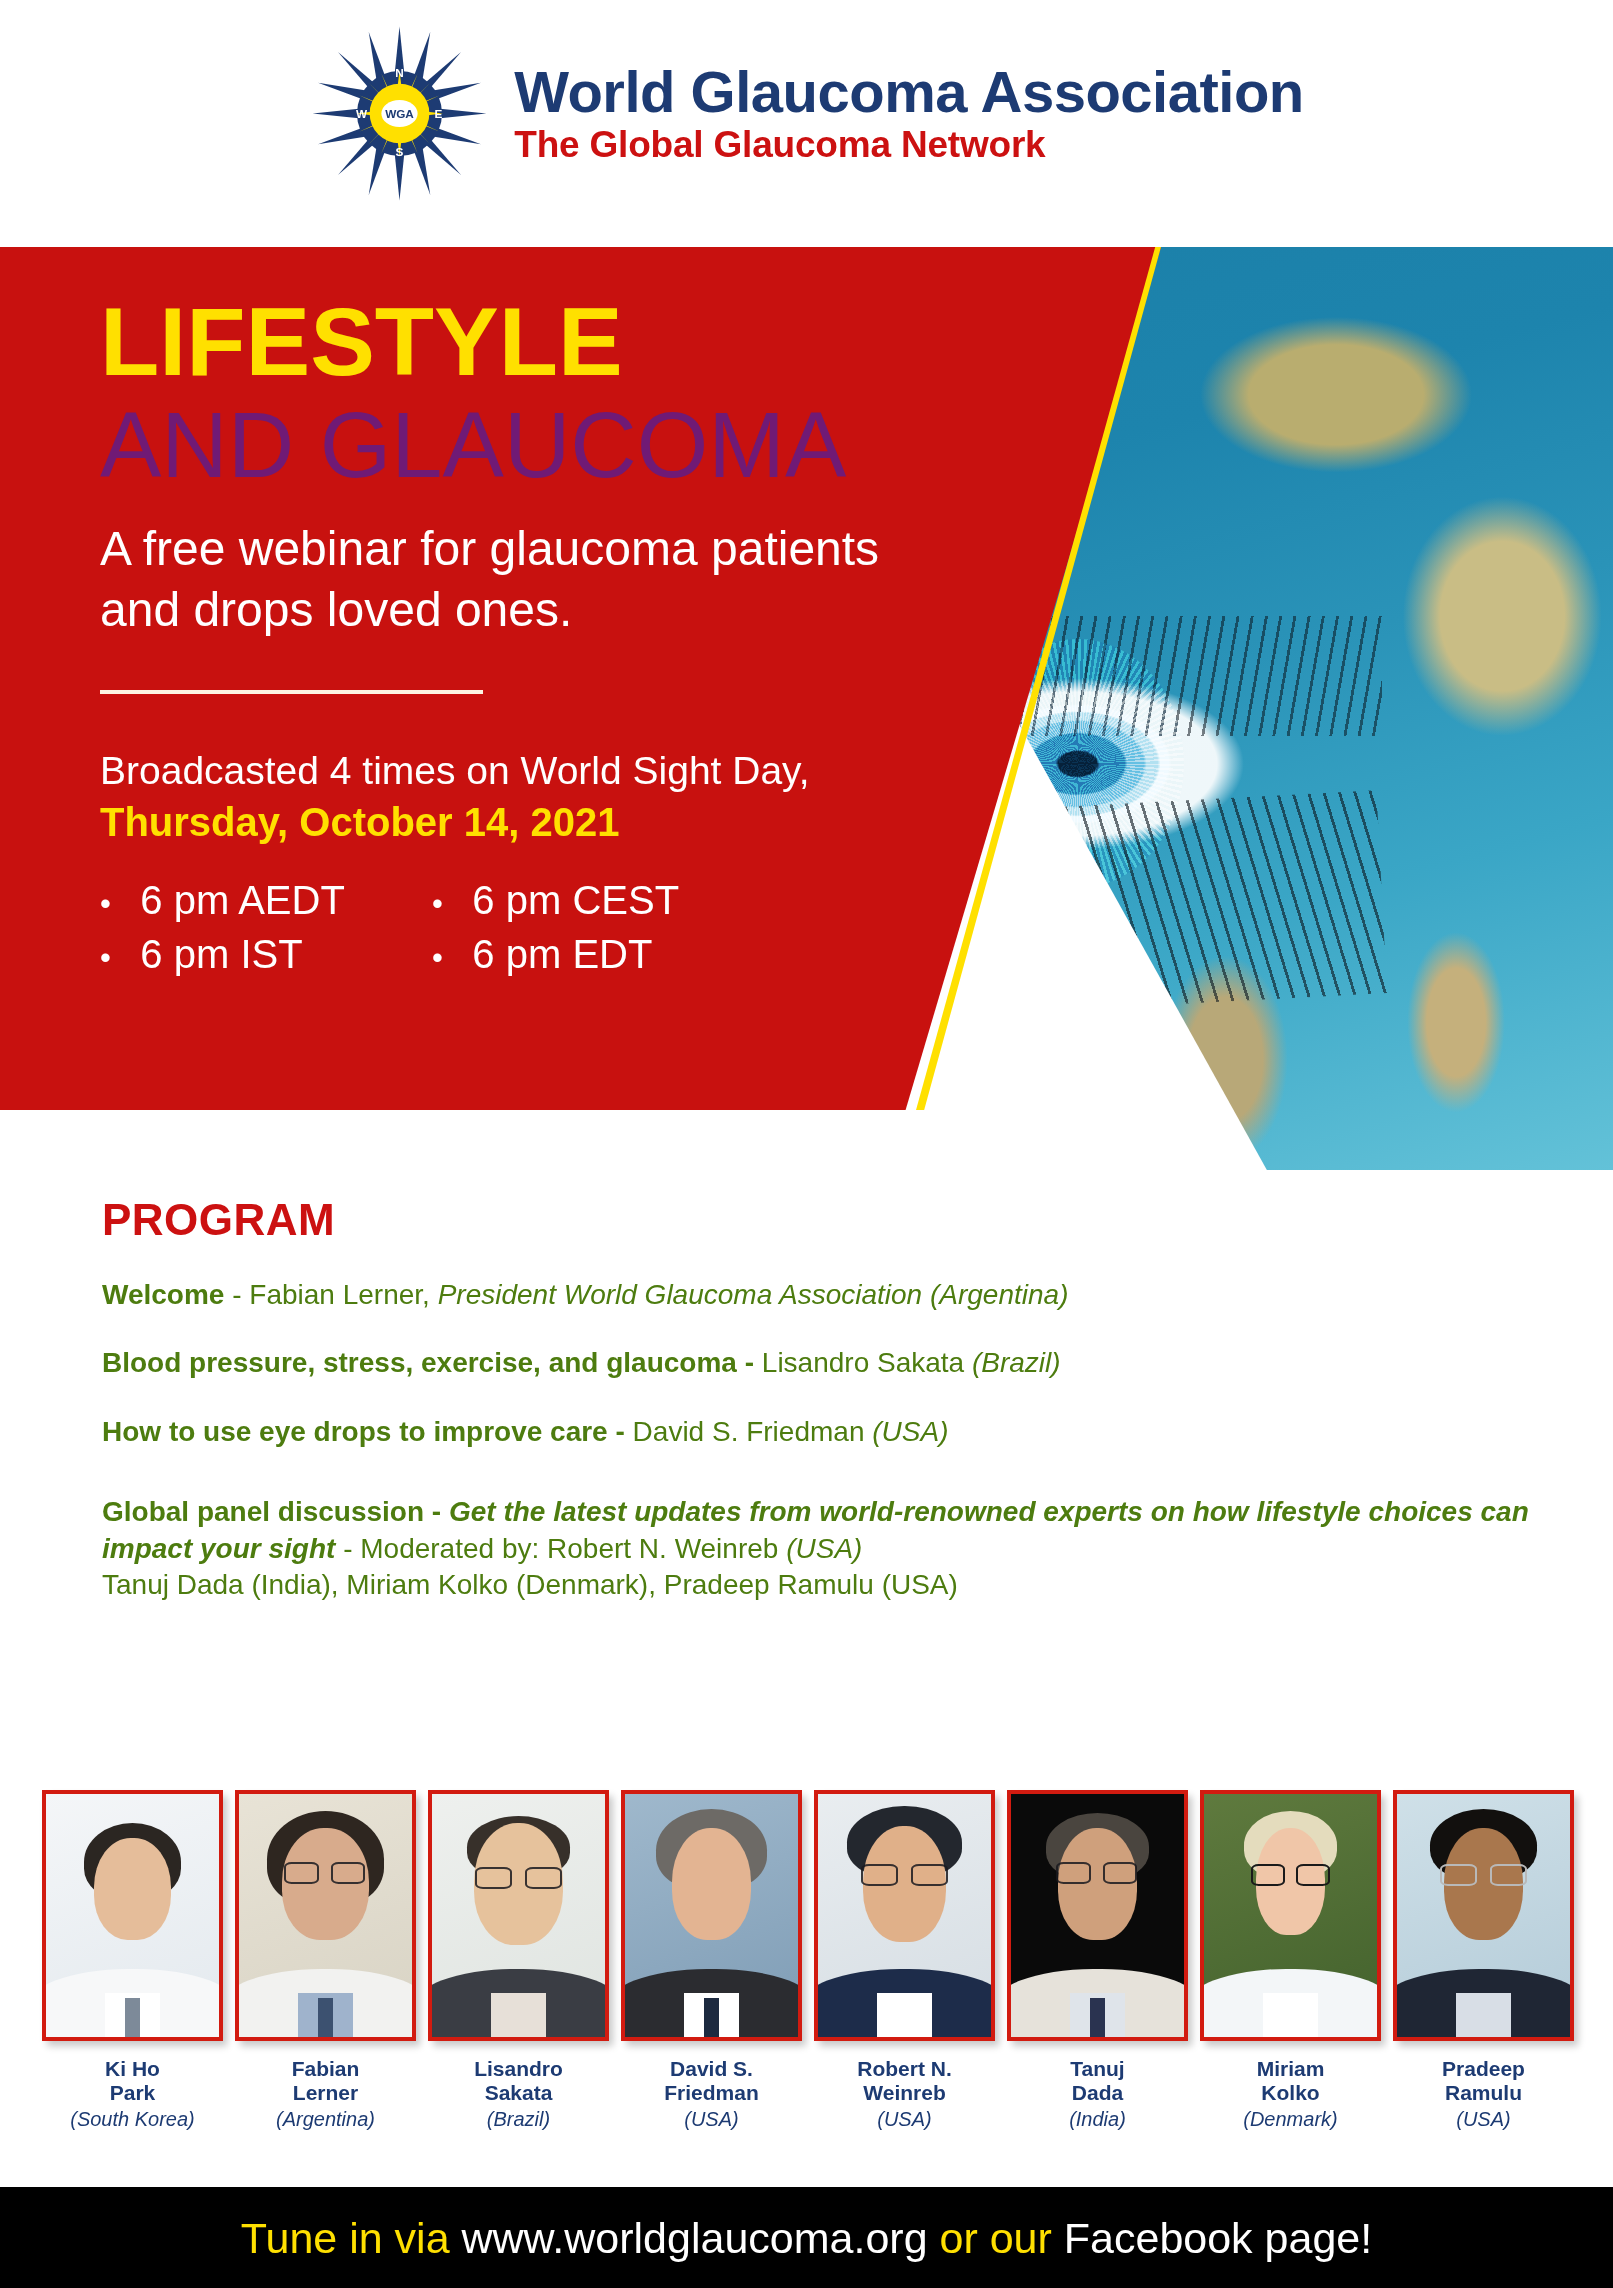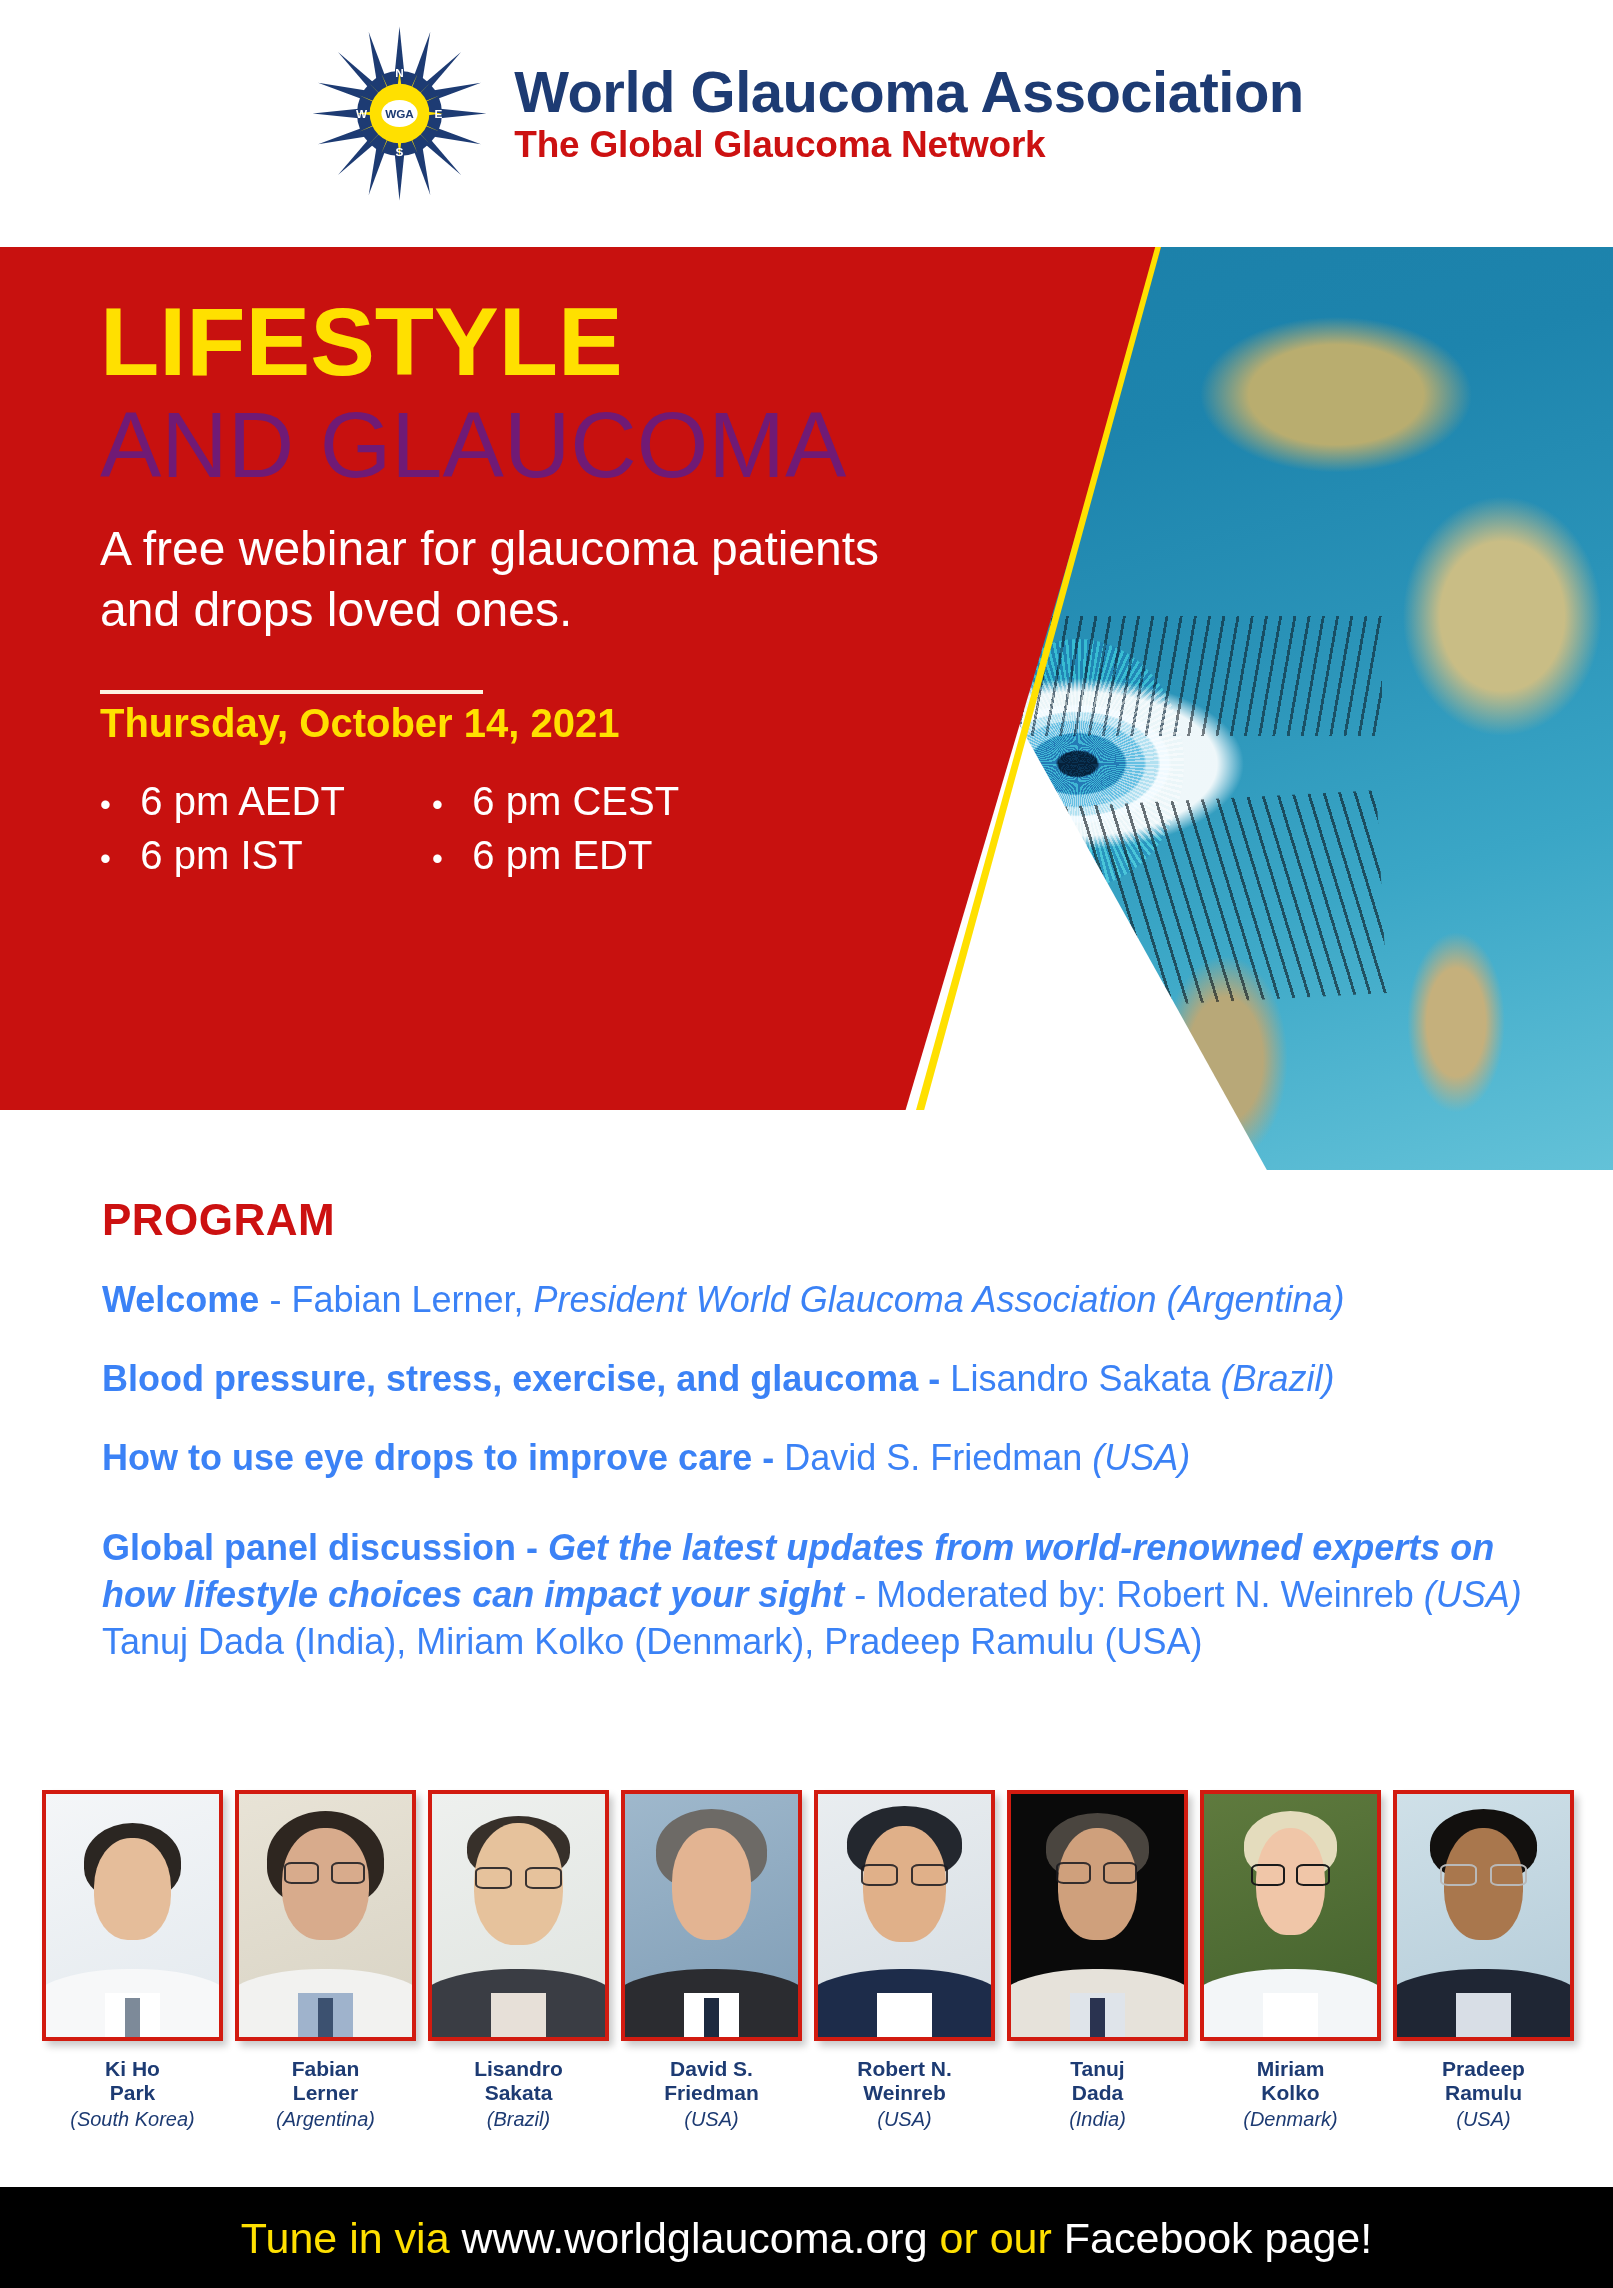--- a/index.html
+++ b/index.html
@@ -120,21 +120,21 @@
   .time-bullet{ font-size:31px; line-height:1; color:#ffffff; }
 
   
   #program{
     position:absolute; left:102px; top:1195px; width:1440px;
   }
   #program-heading{
     font-size:44px; font-weight:bold; color:#cc1111; letter-spacing:0.5px;
   }
   .prog-item{
-    color:#3b82f6; font-size:36px; line-height:1.30; margin-top:32px;
+    color:#4d7c0f; font-size:28px; line-height:1.30; margin-top:32px;
   }
   .prog-item .topic{ font-weight:bold; }
   .prog-item .ital{ font-style:italic; }
   .prog-item .bi{ font-weight:bold; font-style:italic; }
   #prog-panel{ margin-top:44px; }
 
   
   #speakers{
     position:absolute; left:42px; top:1790px; width:1532px;
     display:flex; justify-content:space-between;
@@ -237,20 +237,21 @@
   <div id="hero-stripe"></div>
 
   <div id="hero-content">
     <div id="title-main">LIFESTYLE</div>
     <div id="title-sub">AND GLAUCOMA</div>
     <div id="hero-tagline">
       <span>A free webinar for glaucoma patients</span><br>
       <span>and drops loved ones.</span>
     </div>
     <div id="hero-divider"></div>
+    <div id="broadcast-line">Broadcasted 4 times on World Sight Day,</div>
     <div id="broadcast-date">Thursday, October 14, 2021</div>
     <div id="times-grid">
       <div class="time-item">
         <span class="time-bullet">•</span>
         <span>6 pm AEDT</span>
       </div>
       <div class="time-item">
         <span class="time-bullet">•</span>
         <span>6 pm CEST</span>
       </div>

